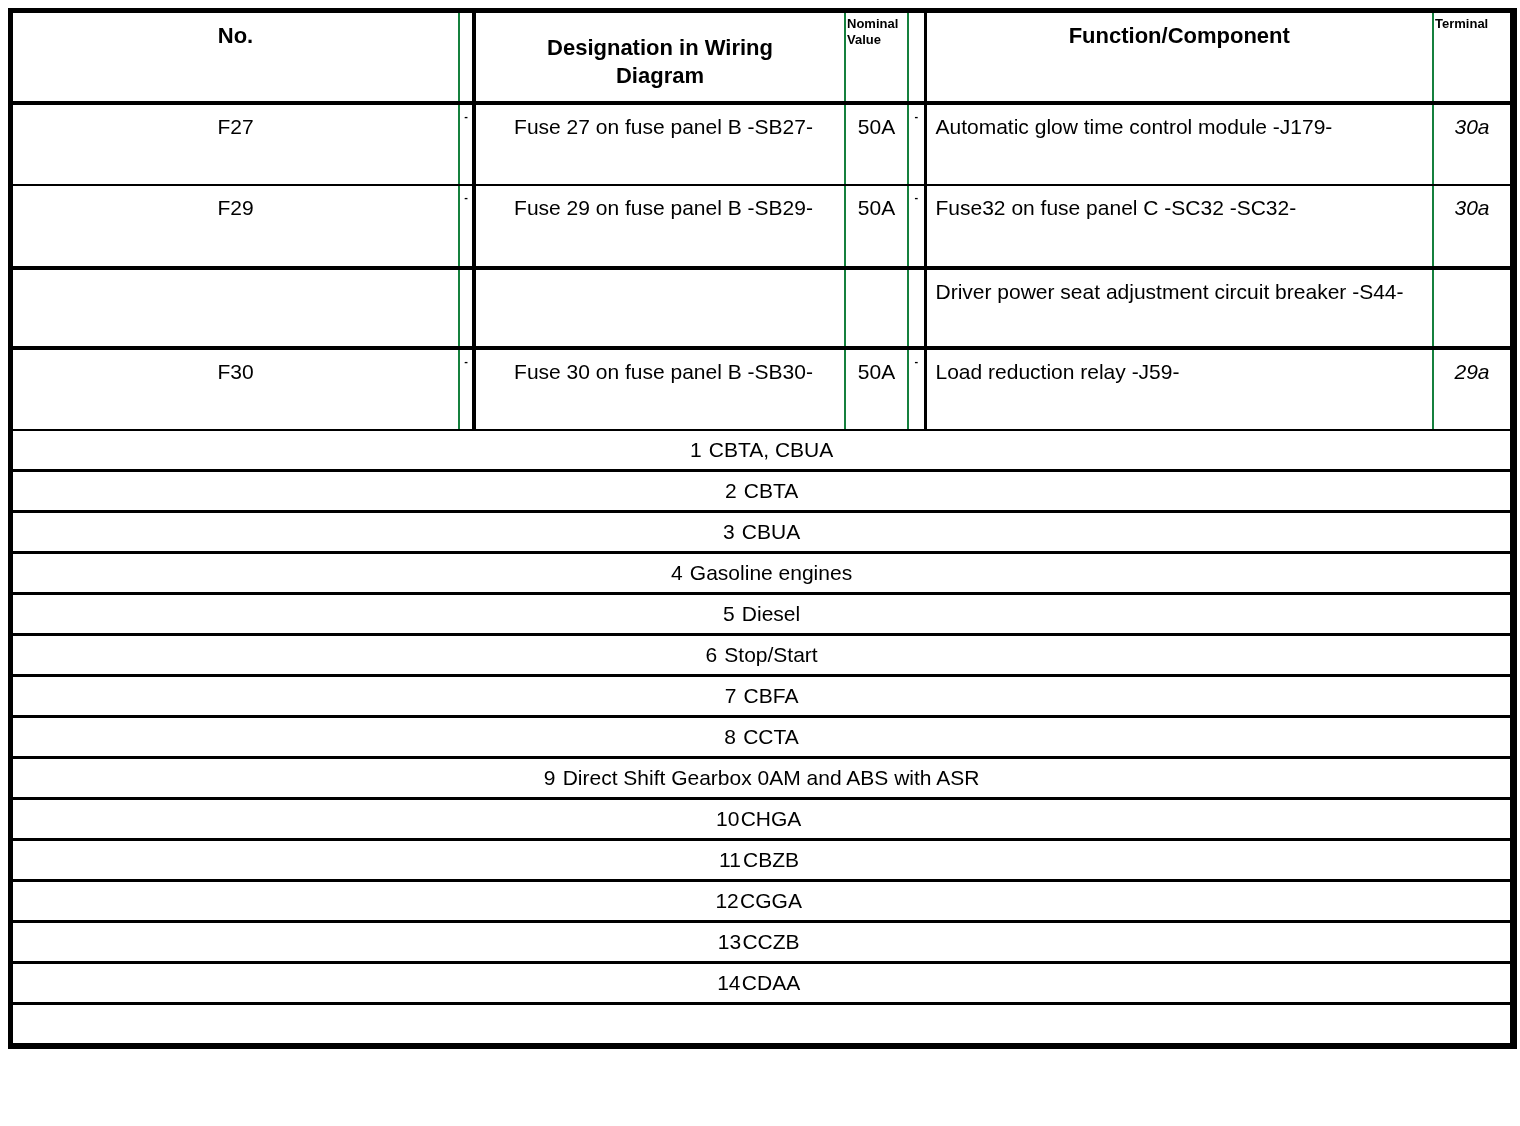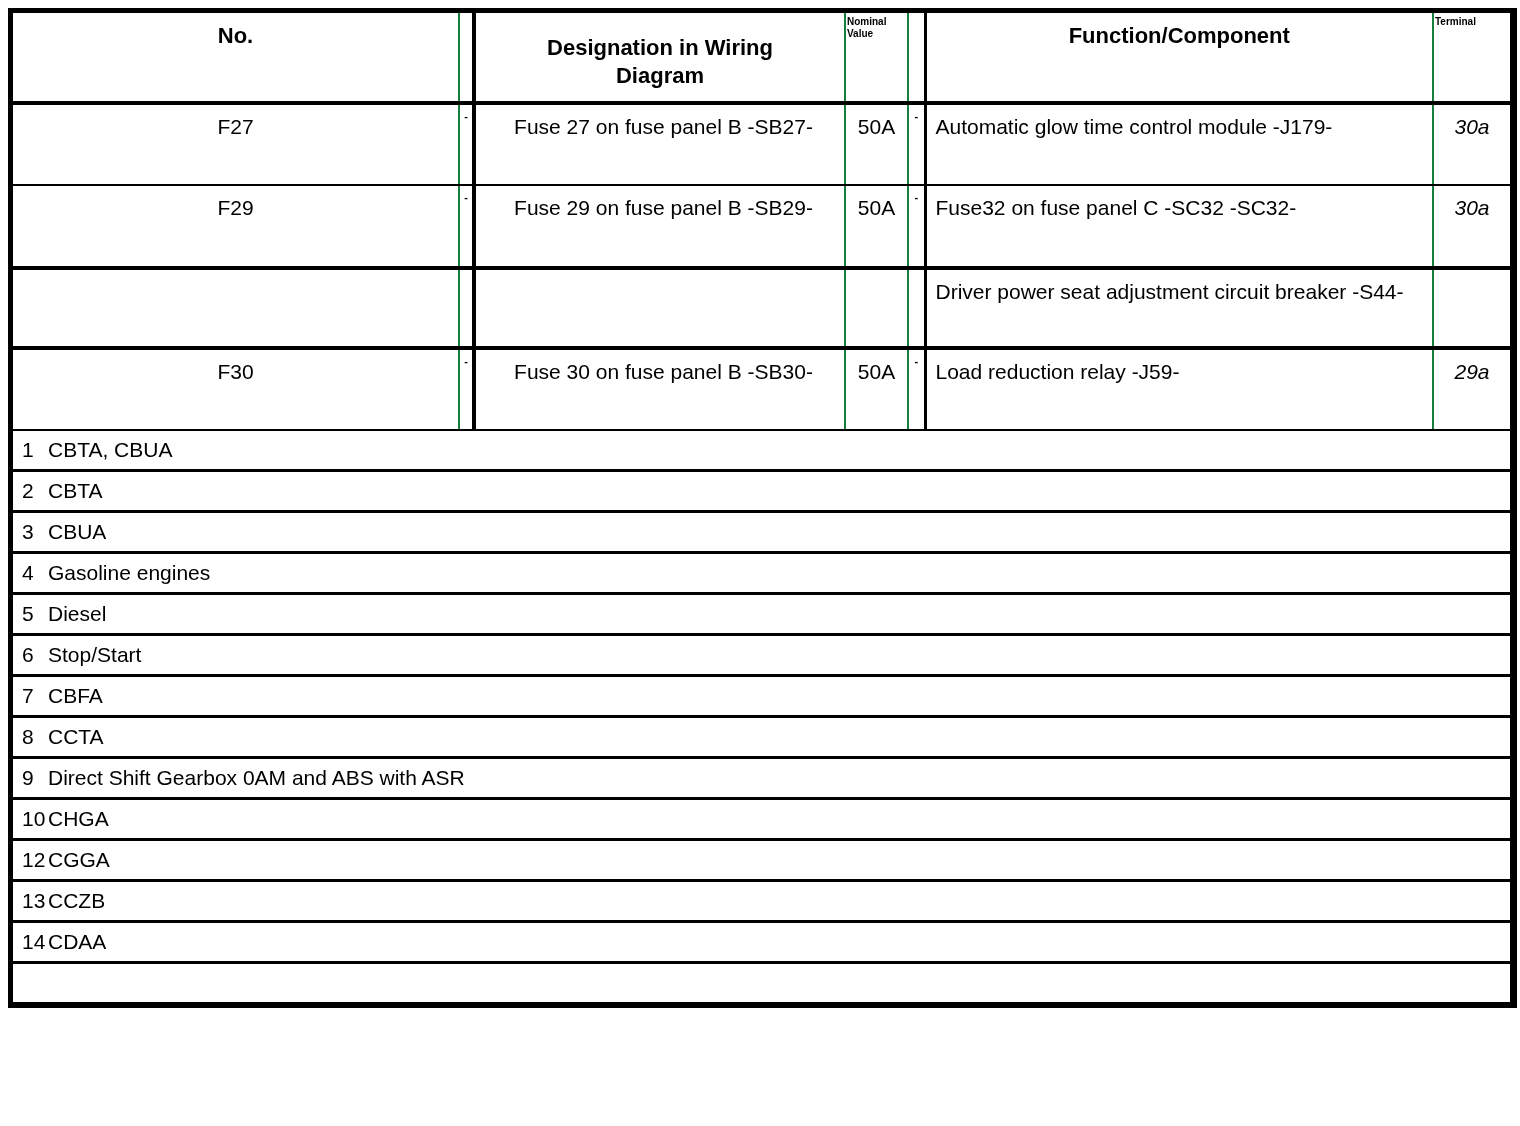--- a/index.html
+++ b/index.html
@@ -23,28 +23,28 @@
   tr.bb3>td,tr.bb3>th{border-bottom:3px solid #000;}
   tr.bb4>td,tr.bb4>th{border-bottom:4px solid #000;}
   tr.bb0>td{border-bottom:none;}
   
   tr.h66>*{height:66px;} tr.h70>*{height:70px;} tr.h40>*{height:40px;}
   tr.h68>*{height:68px;} tr.h71>*{height:71px;} tr.h67>*{height:67px;}
   tr.h39>*{height:32px;}
   
   .head{font-weight:bold;font-size:22px;text-align:center;padding-top:9px;}
   .head .wrapbox{max-width:280px;margin:12px auto;}
-  .head-small{font-weight:bold;font-size:10px;text-align:left;padding:3px 17px 0 1px;line-height:1.2;}
+  .head-small{font-weight:bold;font-size:13px;text-align:left;padding:3px 17px 0 1px;line-height:1.2;}
   .no-cell{text-align:center;padding-top:9px;}
   .des-cell{text-align:center;padding:9px 2px 0 9px;}
   .nom-cell{text-align:center;padding-top:9px;}
   .mark-cell{font-size:11px;line-height:1;text-align:center;padding-top:6px;font-weight:bold;}
   .fun-cell{text-align:left;padding:9px 6px 0 9px;}
   .ter-cell{text-align:center;padding-top:9px;font-style:italic;}
-  .fnote{text-align:left;padding:6px 16px 0 9px;}
+  .fnote{text-align:center;padding:6px 16px 0 9px;}
   .fnum{display:inline-block;min-width:26px;}
 </style>
 </head>
 <body>
 
 <div class="outer">
 <table>
   <colgroup>
     <col style="width:446px">
         <col style="width:15px">
@@ -134,20 +134,23 @@
   <tr class="bb3 h39">
           <td colspan="7" class="fnote"><span class="fnum">8</span><span>CCTA</span></td>
         </tr>
   <tr class="bb3 h39">
           <td colspan="7" class="fnote"><span class="fnum">9</span><span>Direct Shift Gearbox 0AM and ABS with ASR</span></td>
         </tr>
   <tr class="bb3 h39">
           <td colspan="7" class="fnote"><span class="fnum">10</span><span>CHGA</span></td>
         </tr>
   <tr class="bb3 h39">
+          <td colspan="7" class="fnote"><span class="fnum">11</span><span>CBZB</span></td>
+        </tr>
+  <tr class="bb3 h39">
           <td colspan="7" class="fnote"><span class="fnum">12</span><span>CGGA</span></td>
         </tr>
   <tr class="bb3 h39">
           <td colspan="7" class="fnote"><span class="fnum">13</span><span>CCZB</span></td>
         </tr>
   <tr class="bb3 h39">
           <td colspan="7" class="fnote"><span class="fnum">14</span><span>CDAA</span></td>
         </tr>
   <tr class="bb0 h39">
           <td colspan="7" class="fnote"></td>

